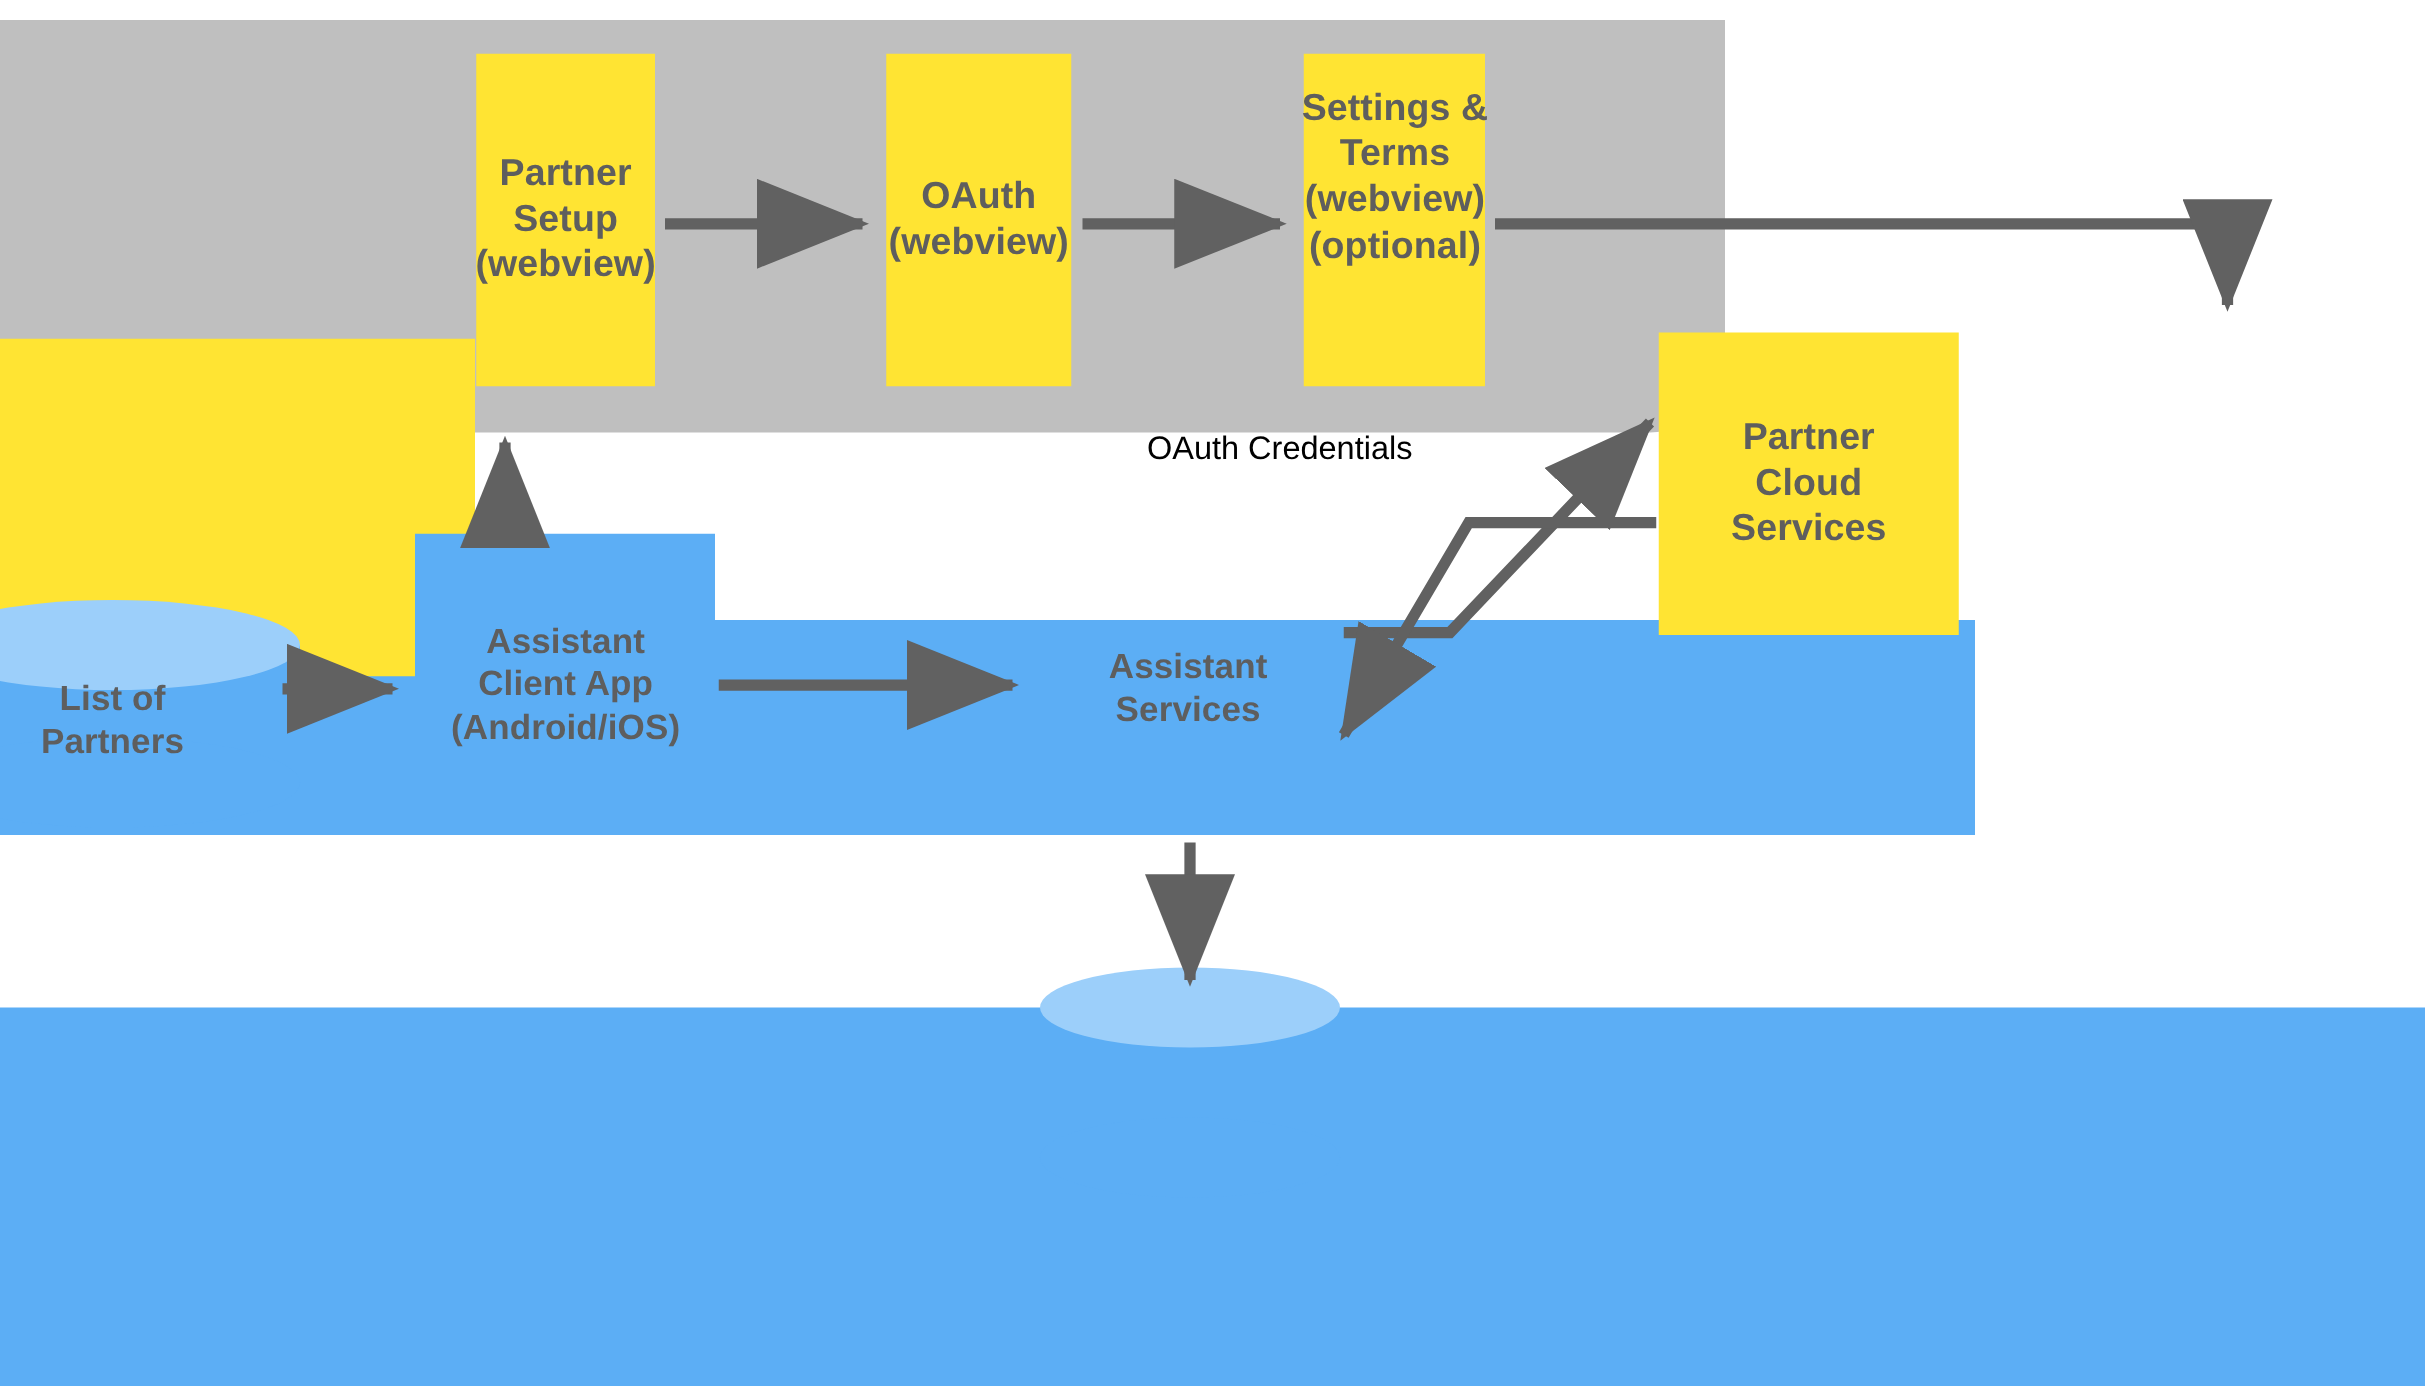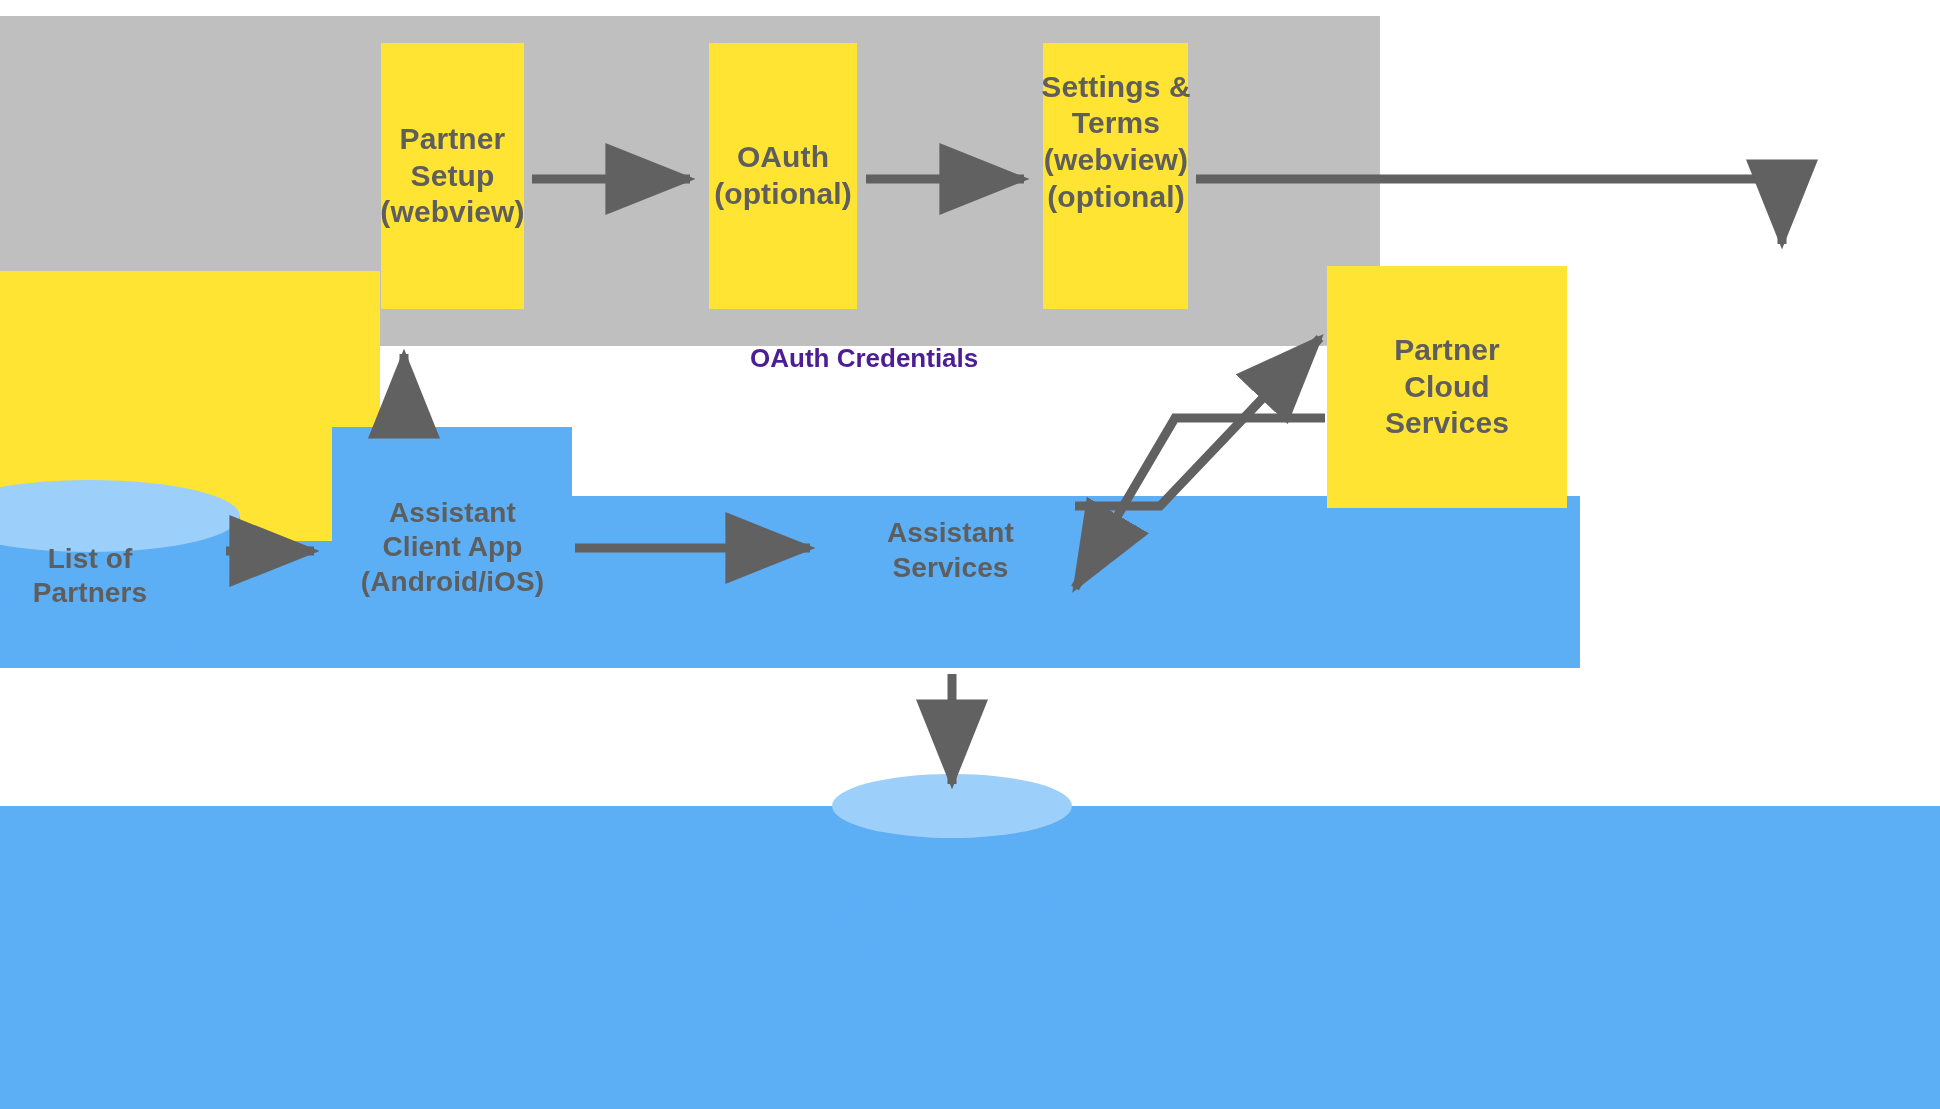--- a/index.html
+++ b/index.html
@@ -15,23 +15,23 @@
     font-weight:bold;
     text-align:center;
     line-height:1.22;
     letter-spacing:0.1px;
     white-space:pre-line;
     display:flex;align-items:center;justify-content:center;
     pointer-events:none;
   }
   .edge-label{
     position:absolute;
-    color:#4c1d95;
-    font-weight:bold;
-    text-align:left;
+    color:#000000;
+    font-weight:normal;
+    text-align:right;
     font-size:26px;
     pointer-events:none;
   }
 </style>
 </head>
 <body>
 
 <div id="stage">
 
   <svg class="layer" viewBox="0 0 1940 1109">
@@ -82,21 +82,21 @@
       <path d="M1325,402 L1175,402 L1075,572"></path>
       <path d="M952,658 L952,768"></path>
     </g>
   </svg>
 
   <div class="node-label" style="left:375px;top:27px;width:155px;height:266px;font-size:30px;">Partner
 Setup
 (webview)</div>
 
   <div class="node-label" style="left:700px;top:27px;width:166px;height:266px;font-size:30px;">OAuth
-(optional)</div>
+(webview)</div>
 
   <div class="node-label" style="left:1036px;top:27px;width:160px;height:198px;font-size:30px;">Settings &amp;
 Terms
 (webview)
 (optional)</div>
 
   <div class="node-label" style="left:1327px;top:250px;width:240px;height:242px;font-size:30px;">Partner
 Cloud
 Services</div>
 

